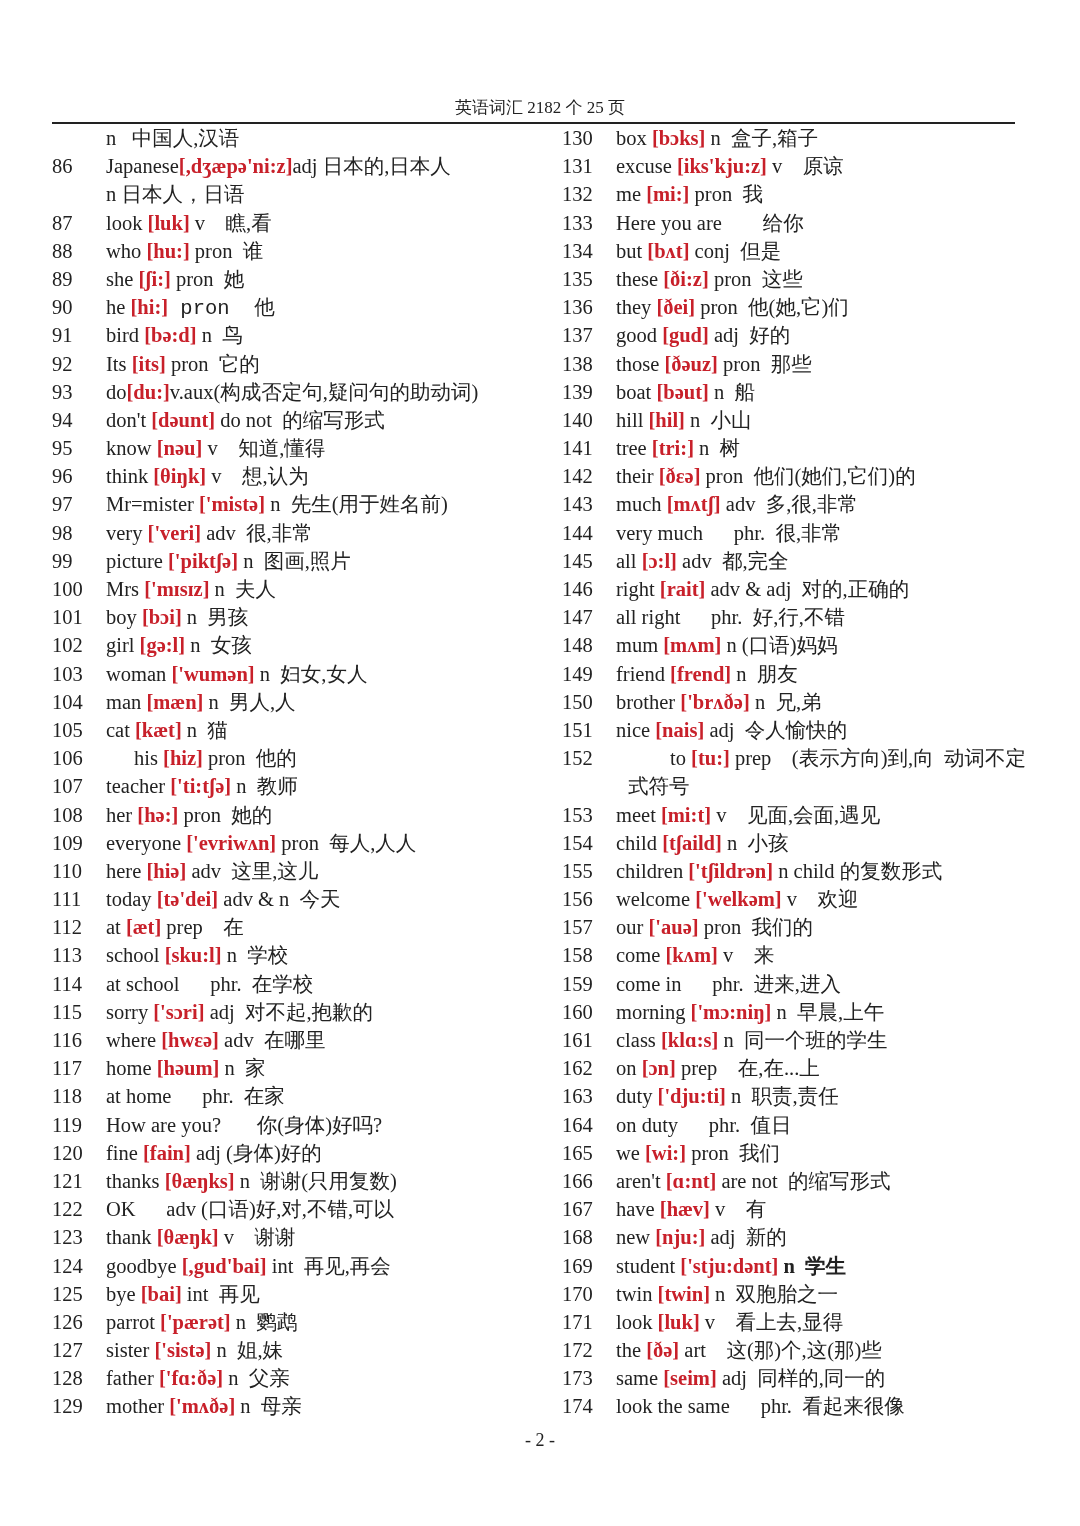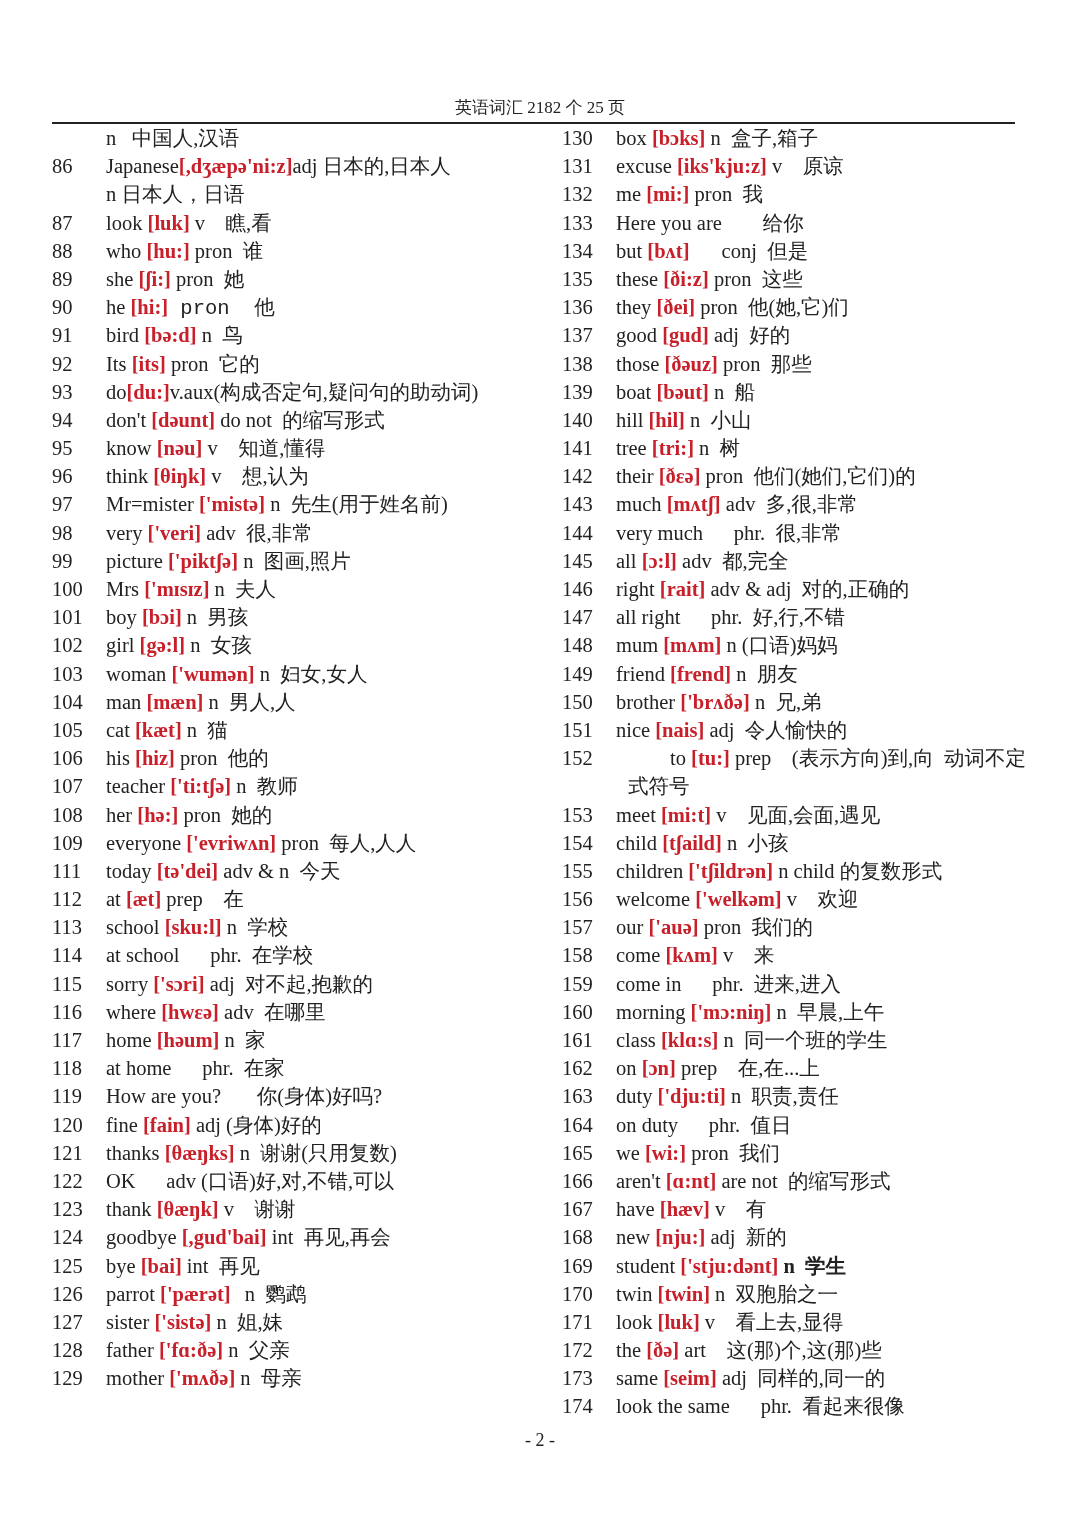--- a/index.html
+++ b/index.html
@@ -123,35 +123,39 @@
     <div class="row">
       <span class="num">104</span>
       <span class="body"><span style="white-space: pre;">man </span><span class="phon">[mæn]</span><span style="white-space: pre;"> n  男人,人</span></span>
     </div>
     <div class="row">
       <span class="num">105</span>
       <span class="body"><span style="white-space: pre;">cat </span><span class="phon">[kæt]</span><span style="white-space: pre;"> n  猫</span></span>
     </div>
     <div class="row">
       <span class="num">106</span>
-      <span class="body"><span style="white-space: pre;">his </span><span class="phon">[hiz]</span><span style="white-space: pre;"> pron  他的</span></span>
+      <span class="body"><span style="white-space: pre; margin-left: 28px;">his </span><span class="phon">[hiz]</span><span style="white-space: pre;"> pron  他的</span></span>
     </div>
     <div class="row">
       <span class="num">107</span>
       <span class="body"><span style="white-space: pre;">teacher </span><span class="phon">['ti:tʃə]</span><span style="white-space: pre;"> n  教师</span></span>
     </div>
     <div class="row">
       <span class="num">108</span>
       <span class="body"><span style="white-space: pre;">her </span><span class="phon">[hə:]</span><span style="white-space: pre;"> pron  她的</span></span>
     </div>
     <div class="row">
       <span class="num">109</span>
       <span class="body"><span style="white-space: pre;">everyone </span><span class="phon">['evriwʌn]</span><span style="white-space: pre;"> pron  每人,人人</span></span>
     </div>
     <div class="row">
+      <span class="num">110</span>
+      <span class="body"><span style="white-space: pre;">here </span><span class="phon">[hiə]</span><span style="white-space: pre;"> adv  这里,这儿</span></span>
+    </div>
+    <div class="row">
       <span class="num">111</span>
       <span class="body"><span style="white-space: pre;">today </span><span class="phon">[tə'dei]</span><span style="white-space: pre;"> adv &amp; n  今天</span></span>
     </div>
     <div class="row">
       <span class="num">112</span>
       <span class="body"><span style="white-space: pre;">at </span><span class="phon">[æt]</span><span style="white-space: pre;"> prep    在</span></span>
     </div>
     <div class="row">
       <span class="num">113</span>
       <span class="body"><span style="white-space: pre;">school </span><span class="phon">[sku:l]</span><span style="white-space: pre;"> n  学校</span></span>
@@ -199,21 +203,21 @@
     <div class="row">
       <span class="num">124</span>
       <span class="body"><span style="white-space: pre;">goodbye </span><span class="phon">[,gud'bai]</span><span style="white-space: pre;"> int  再见,再会</span></span>
     </div>
     <div class="row">
       <span class="num">125</span>
       <span class="body"><span style="white-space: pre;">bye </span><span class="phon">[bai]</span><span style="white-space: pre;"> int  再见</span></span>
     </div>
     <div class="row">
       <span class="num">126</span>
-      <span class="body"><span style="white-space: pre;">parrot </span><span class="phon">['pærət]</span><span style="white-space: pre; padding-left: 9px;"> n  鹦鹉</span></span>
+      <span class="body"><span style="white-space: pre;">parrot </span><span class="phon">['pærət]</span><span style="white-space: pre;"> n  鹦鹉</span></span>
     </div>
     <div class="row">
       <span class="num">127</span>
       <span class="body"><span style="white-space: pre;">sister </span><span class="phon">['sistə]</span><span style="white-space: pre;"> n  姐,妹</span></span>
     </div>
     <div class="row">
       <span class="num">128</span>
       <span class="body"><span style="white-space: pre;">father </span><span class="phon">['fɑ:ðə]</span><span style="white-space: pre;"> n  父亲</span></span>
     </div>
     <div class="row">
@@ -233,21 +237,21 @@
     <div class="row">
       <span class="num">132</span>
       <span class="body"><span style="white-space: pre;">me </span><span class="phon">[mi:]</span><span style="white-space: pre;"> pron  我</span></span>
     </div>
     <div class="row">
       <span class="num">133</span>
       <span class="body"><span style="white-space: pre;">Here you are</span><span class="phon"></span><span style="white-space: pre;">        给你</span></span>
     </div>
     <div class="row">
       <span class="num">134</span>
-      <span class="body"><span style="white-space: pre;">but </span><span class="phon">[bʌt]</span><span style="white-space: pre; padding-left: 27px;"> conj  但是</span></span>
+      <span class="body"><span style="white-space: pre;">but </span><span class="phon">[bʌt]</span><span style="white-space: pre;"> conj  但是</span></span>
     </div>
     <div class="row">
       <span class="num">135</span>
       <span class="body"><span style="white-space: pre;">these </span><span class="phon">[ði:z]</span><span style="white-space: pre;"> pron  这些</span></span>
     </div>
     <div class="row">
       <span class="num">136</span>
       <span class="body"><span style="white-space: pre;">they </span><span class="phon">[ðei]</span><span style="white-space: pre;"> pron  他(她,它)们</span></span>
     </div>
     <div class="row">

